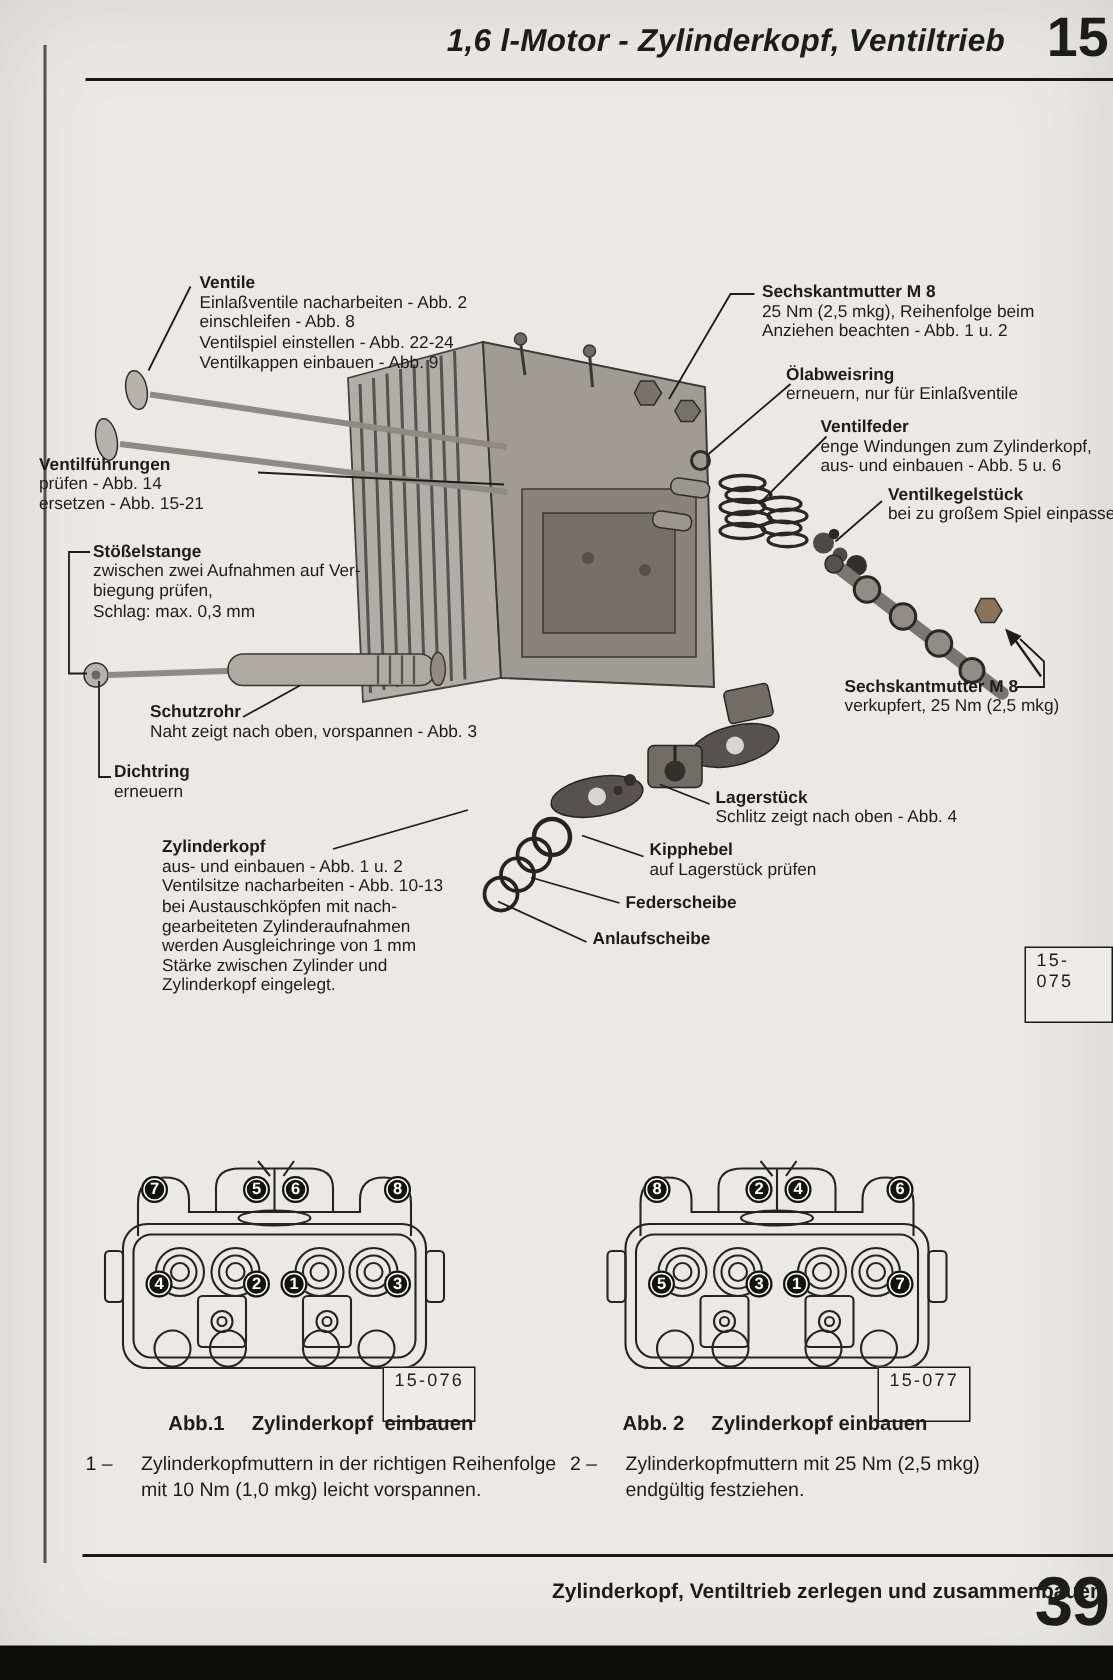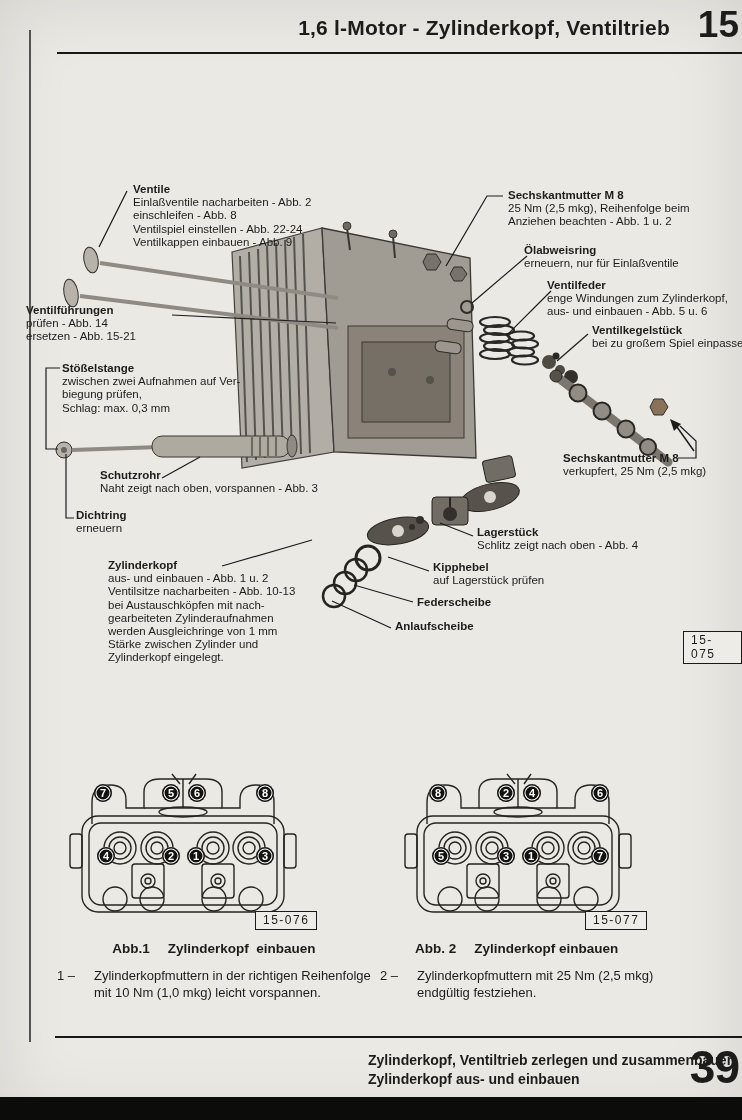--- a/index.html
+++ b/index.html
@@ -1,29 +1,29 @@
 <!DOCTYPE html>
 <html><head>
 <meta charset="utf-8">
 <style>
   html,body{margin:0;padding:0;background:#cfcecb;}
   .page{position:relative;width:742px;height:1120px;overflow:hidden;
         background:#eae9e4;box-shadow:inset 0 0 70px rgba(0,0,0,.10);
         font-family:"Liberation Sans",sans-serif;color:#1c1c1a;}
   .abs{position:absolute;}
   
-  .hdr-title{top:16px;right:72px;font-size:21px;font-weight:bold;letter-spacing:.2px;white-space:nowrap;}
+  .hdr-title{top:16px;right:72px;font-size:21px;font-weight:bold;letter-spacing:.2px;white-space:nowrap;font-style:italic;}
   .hdr-chap{top:4px;right:3px;font-size:37px;font-weight:bold;}
   .hdr-rule{top:52px;left:57px;right:0;height:2px;background:#181816;}
   .margin-line{left:29px;top:30px;width:2px;height:1012px;background:#3a3a36;opacity:.85;}
   
   .lbl{white-space:nowrap;font-size:11.5px;line-height:13.2px;}
   .lbl-t{font-weight:bold;}
   
-  .refbox{border:1.5px solid #1a1a18;background:#edece7;padding:1px 7px 2px;
+  .refbox{border:1.5px solid #1a1a18;background:#edece7;padding:1px 7px 20px;
           font-size:12px;letter-spacing:1.5px;}
   
   svg.art{left:0;top:0;width:742px;height:1120px;pointer-events:none;}
   
   .head-fig{width:230px;height:145px;}
   .head-fig svg{position:absolute;left:0;top:0;width:230px;height:145px;}
   .badge{position:absolute;width:18px;height:18px;border-radius:50%;background:#121210;
          color:#fff;font-size:11px;font-weight:bold;display:flex;align-items:center;
          justify-content:center;transform:translate(-50%,-50%);
          box-shadow:inset 0 0 0 1.5px #121210, inset 0 0 0 2.5px #fff;}
@@ -360,18 +360,17 @@
       <span>
         <div>Zylinderkopfmuttern mit 25 Nm (2,5 mkg)</div>
         <div>endgültig festziehen.</div>
       </span>
     </div>
   </div>
 
   <div class="abs ftr-rule"></div>
   <div class="abs ftr-text">
     <div>Zylinderkopf, Ventiltrieb zerlegen und zusammenbauen</div>
-    <div>Zylinderkopf aus- und einbauen</div>
   </div>
   <div class="abs ftr-page">39</div>
   <div class="abs bottom-band"></div>
 
 </div>
 
 </body></html>

